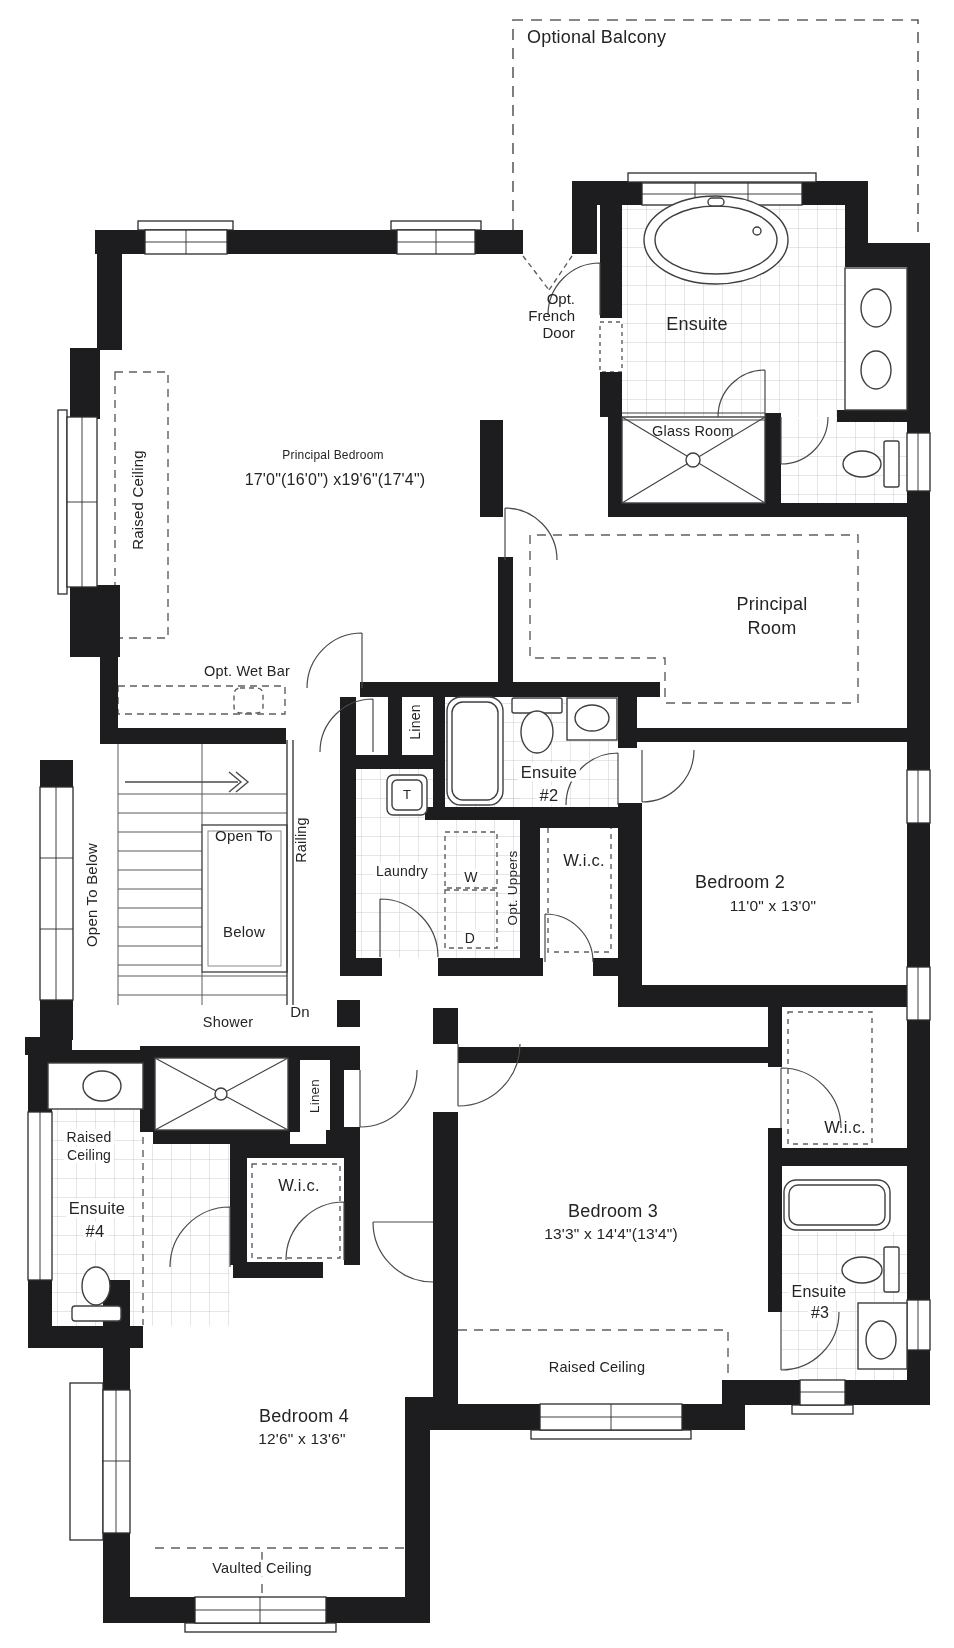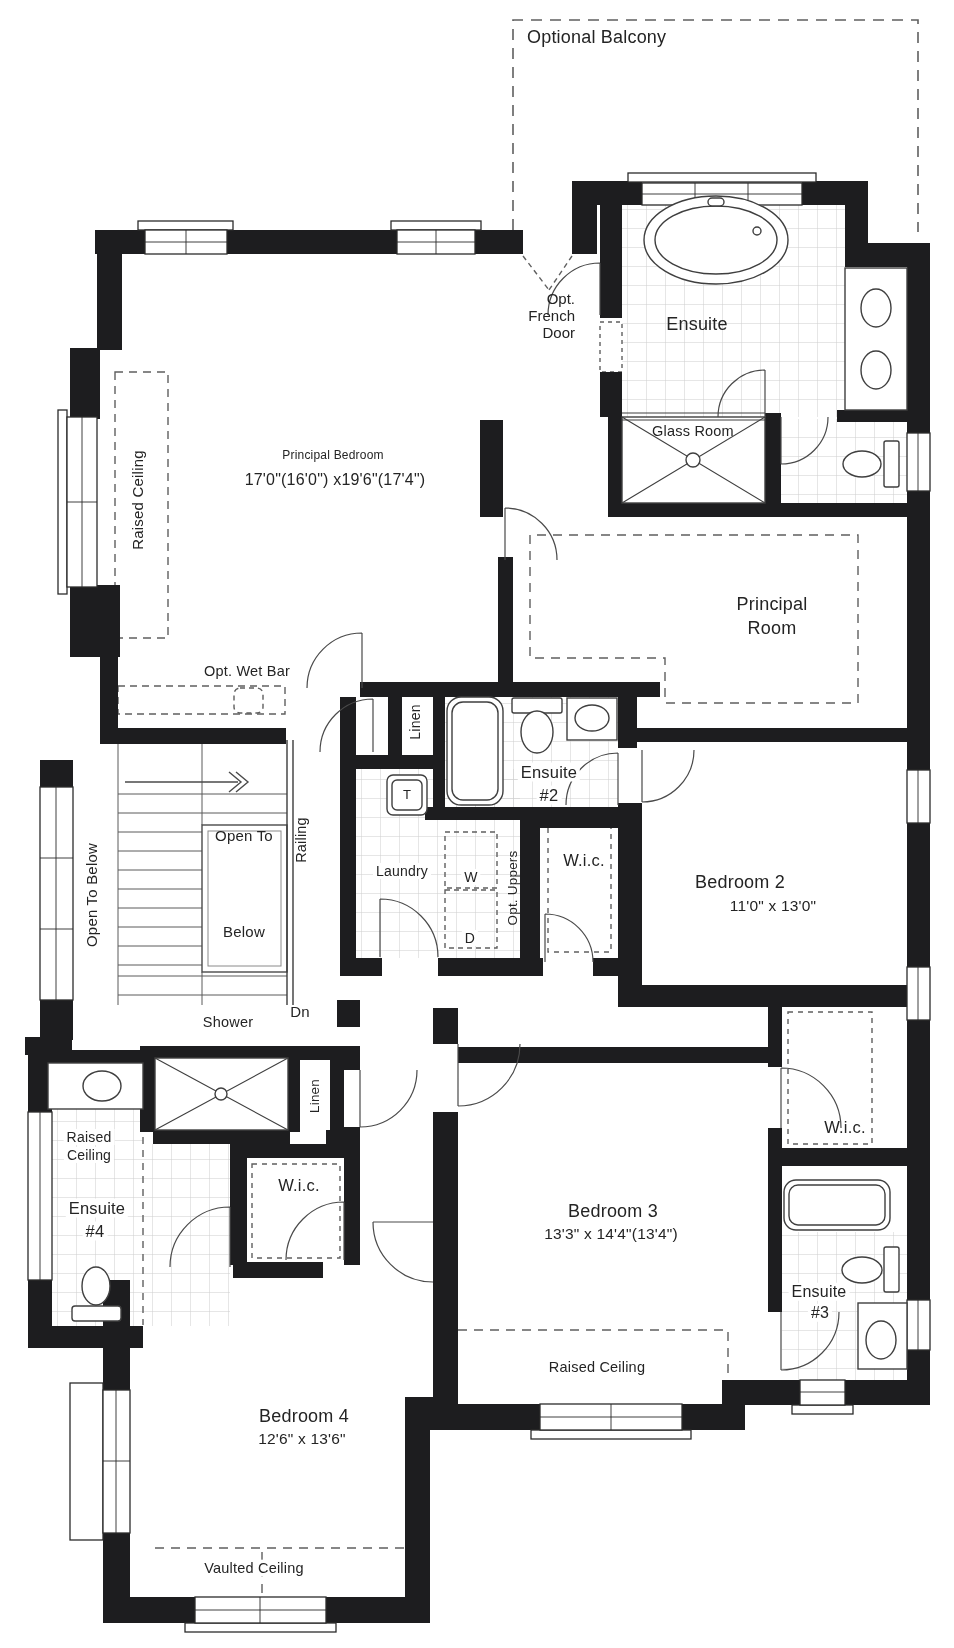--- a/index.html
+++ b/index.html
@@ -342,14 +342,14 @@
 
   <div class="lbl f19" style="left:613px;top:1211px">Bedroom 3</div>
   <div class="lbl f155" style="left:611px;top:1234px">13'3" x 14'4"(13'4")</div>
   <div class="lbl f165" style="left:845px;top:1127px">W.i.c.</div>
   <div class="lbl bg f16" style="left:819px;top:1292px">Ensuite</div>
   <div class="lbl bg f16" style="left:820px;top:1313px">#3</div>
   <div class="lbl bg f145" style="left:597px;top:1367px">Raised Ceiling</div>
 
   <div class="lbl f19" style="left:304px;top:1416px">Bedroom 4</div>
   <div class="lbl f155" style="left:302px;top:1439px">12'6" x 13'6"</div>
-  <div class="lbl bg f145" style="left:254px;top:1568px">Vaulted Ceiling</div>
+  <div class="lbl bg f145" style="left:262px;top:1568px">Vaulted Ceiling</div>
 </div>
 
 </body></html>

